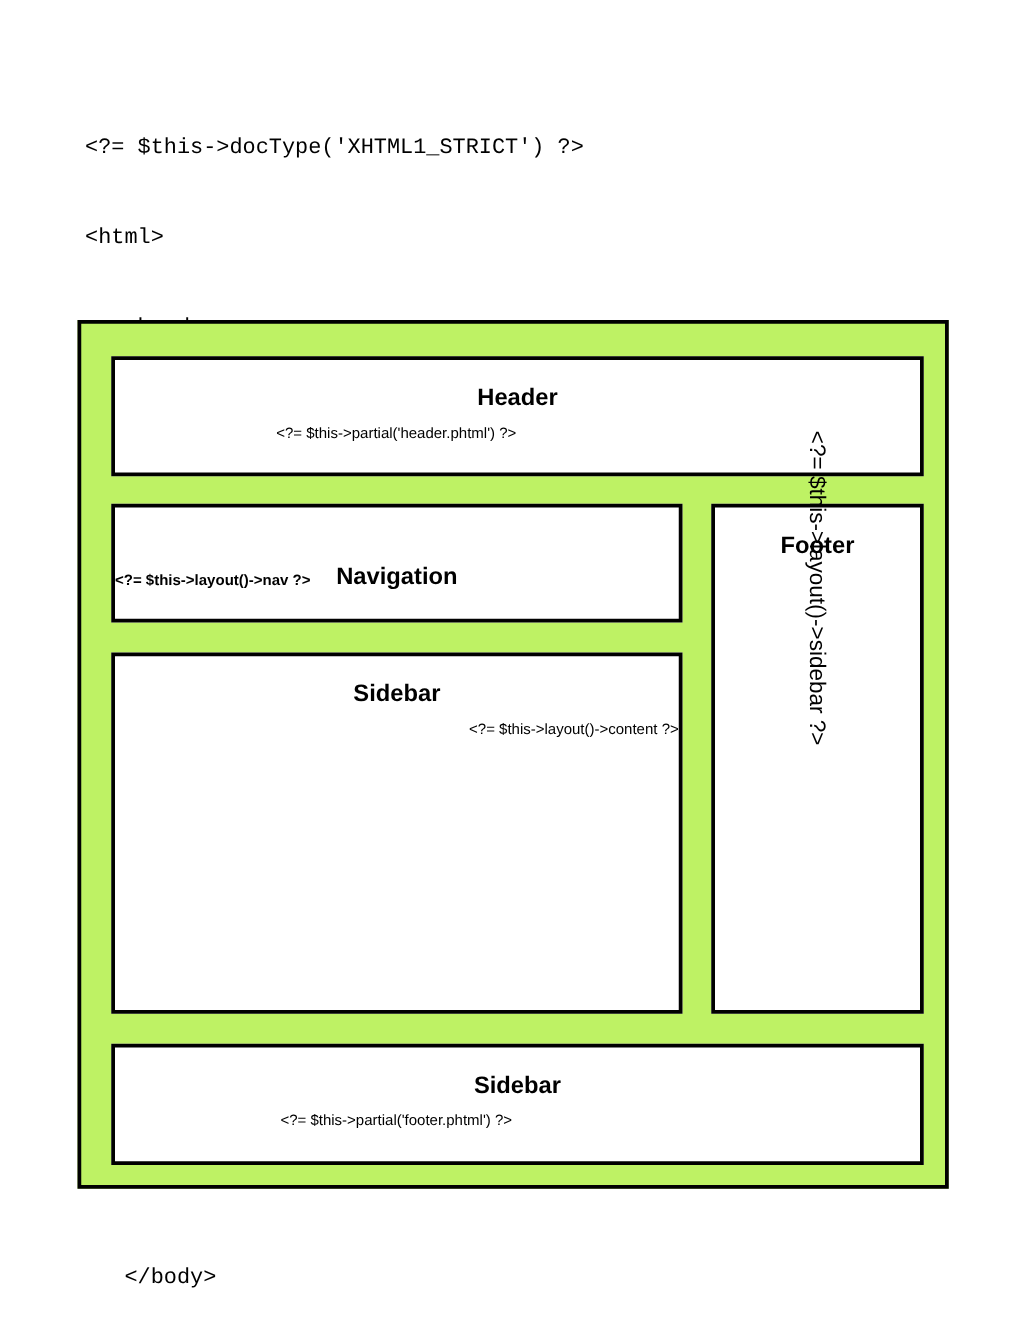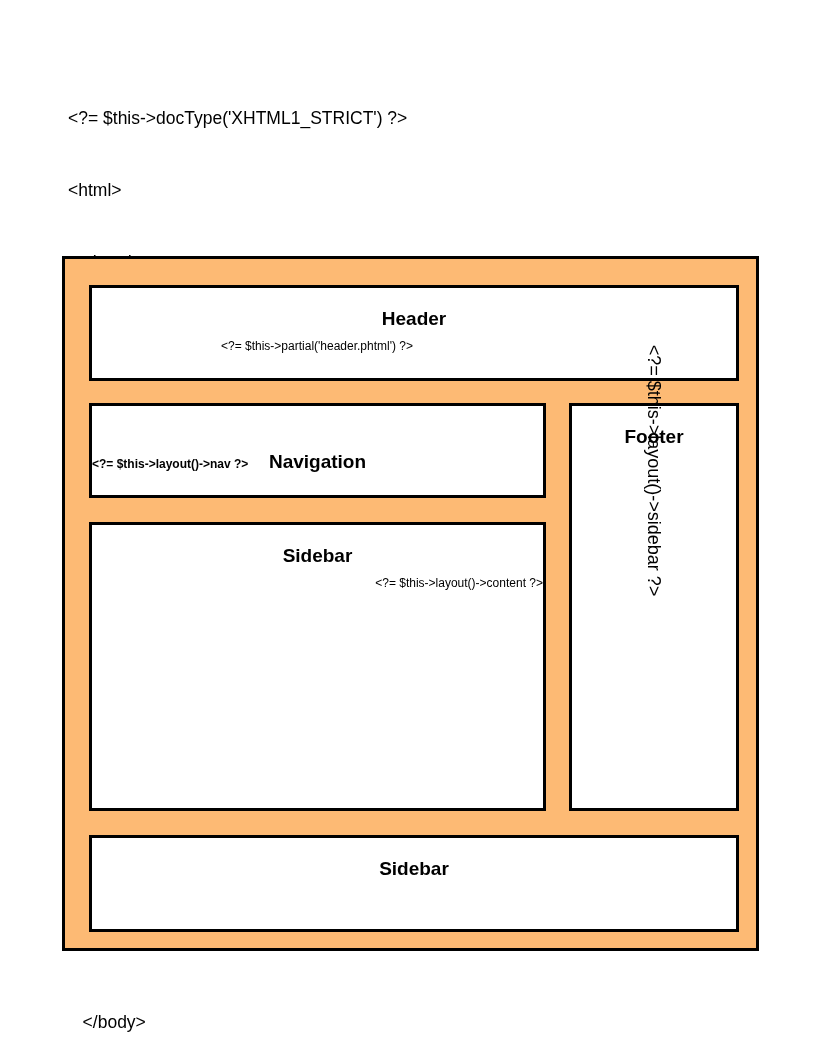--- a/index.html
+++ b/index.html
@@ -19,21 +19,21 @@
   
   .code-block {
     position: absolute;
     left: 68px;
     top: 58px;
     font-size: 17.5px;
     line-height: 24px;
     white-space: pre;
     color: #000;
   }
-  .code-line { white-space: pre; }
+  .code-line { white-space: pre; font-family: Liberation Mono, monospace; }
 
   
   .code-block-bottom {
     position: absolute;
     left: 68px;
     top: 962px;
     font-size: 17.5px;
     line-height: 24px;
     white-space: pre;
     color: #000;
@@ -41,21 +41,21 @@
 
   
   .outer-frame {
     position: absolute;
     left: 62px;
     top: 256px;
     width: 697px;
     height: 695px;
     border: 3px solid #000000;
     box-sizing: border-box;
-    background: #fdba74;
+    background: #bef264;
   }
 
   
   .box {
     position: absolute;
     border: 3px solid #000000;
     box-sizing: border-box;
     background: #ffffff;
   }
   .box-title {
@@ -159,20 +159,21 @@
 
   <div class="box" id="sidebar-box">
     <div class="box-title">Footer</div>
     <div class="sidebar-code-wrap">
       <span class="sidebar-code">&lt;?= $this-&gt;layout()-&gt;sidebar ?&gt;</span>
     </div>
   </div>
 
   <div class="box" id="footer-box">
     <div class="box-title">Sidebar</div>
+    <div class="box-code">&lt;?= $this-&gt;partial('footer.phtml') ?&gt;</div>
   </div>
 
 </div>
 
 <div class="code-block-bottom">
   <div class="code-line">   &lt;/body&gt;</div>
   
 </div>
 
 </body></html>

